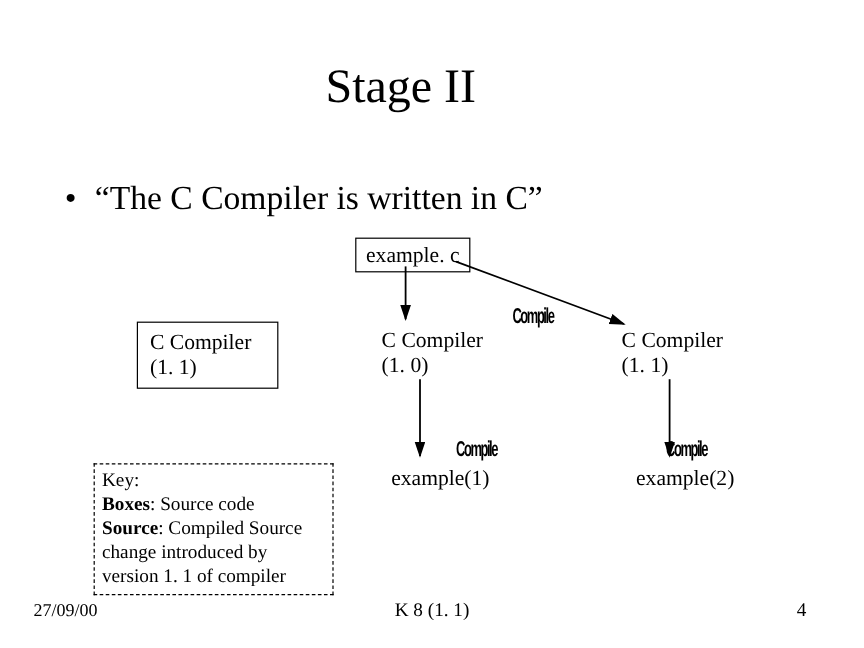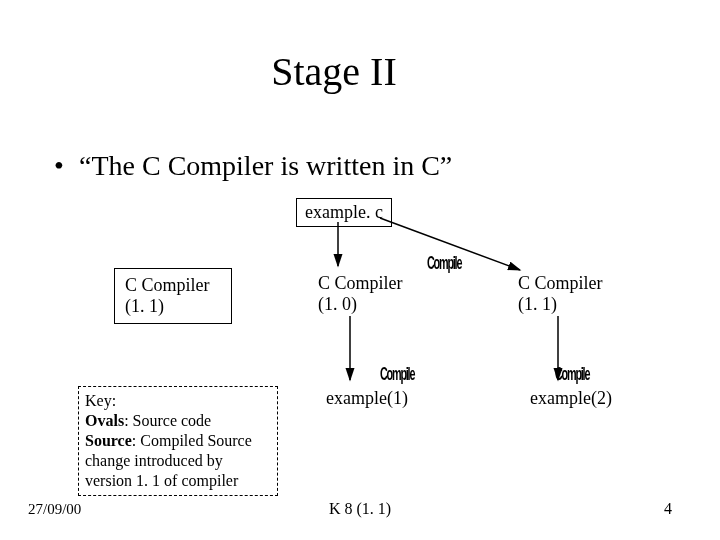--- a/index.html
+++ b/index.html
@@ -53,21 +53,21 @@
   <div class="box-text" style="top:388px; left:530px;">
     <span style="white-space:pre-line;margin-top:10px;">example(2)</span>
   </div>
 
   <div class="wordart" style="top:253px; left:427px;">Compile</div>
   <div class="wordart" style="top:364px; left:380px;">Compile</div>
   <div class="wordart" style="top:364px; left:555px;">Compile</div>
 
   <div class="key-box" style="top:354px; left:78px; width:200px;margin-top:32px;">
     <div>Key:</div>
-    <div><b>Ovals</b>: <span>Source code</span></div>
+    <div><b>Boxes</b>: <span>Source code</span></div>
     <div><b>Source</b>: <span>Compiled Source</span></div>
     <div>change introduced by</div>
     <div>version 1. 1 of compiler</div>
   </div>
 
   <div class="footer-left">27/09/00</div>
   <div class="footer-center">K 8 (1. 1)</div>
   <div class="footer-right">4</div>
 
   <svg class="arrows">

